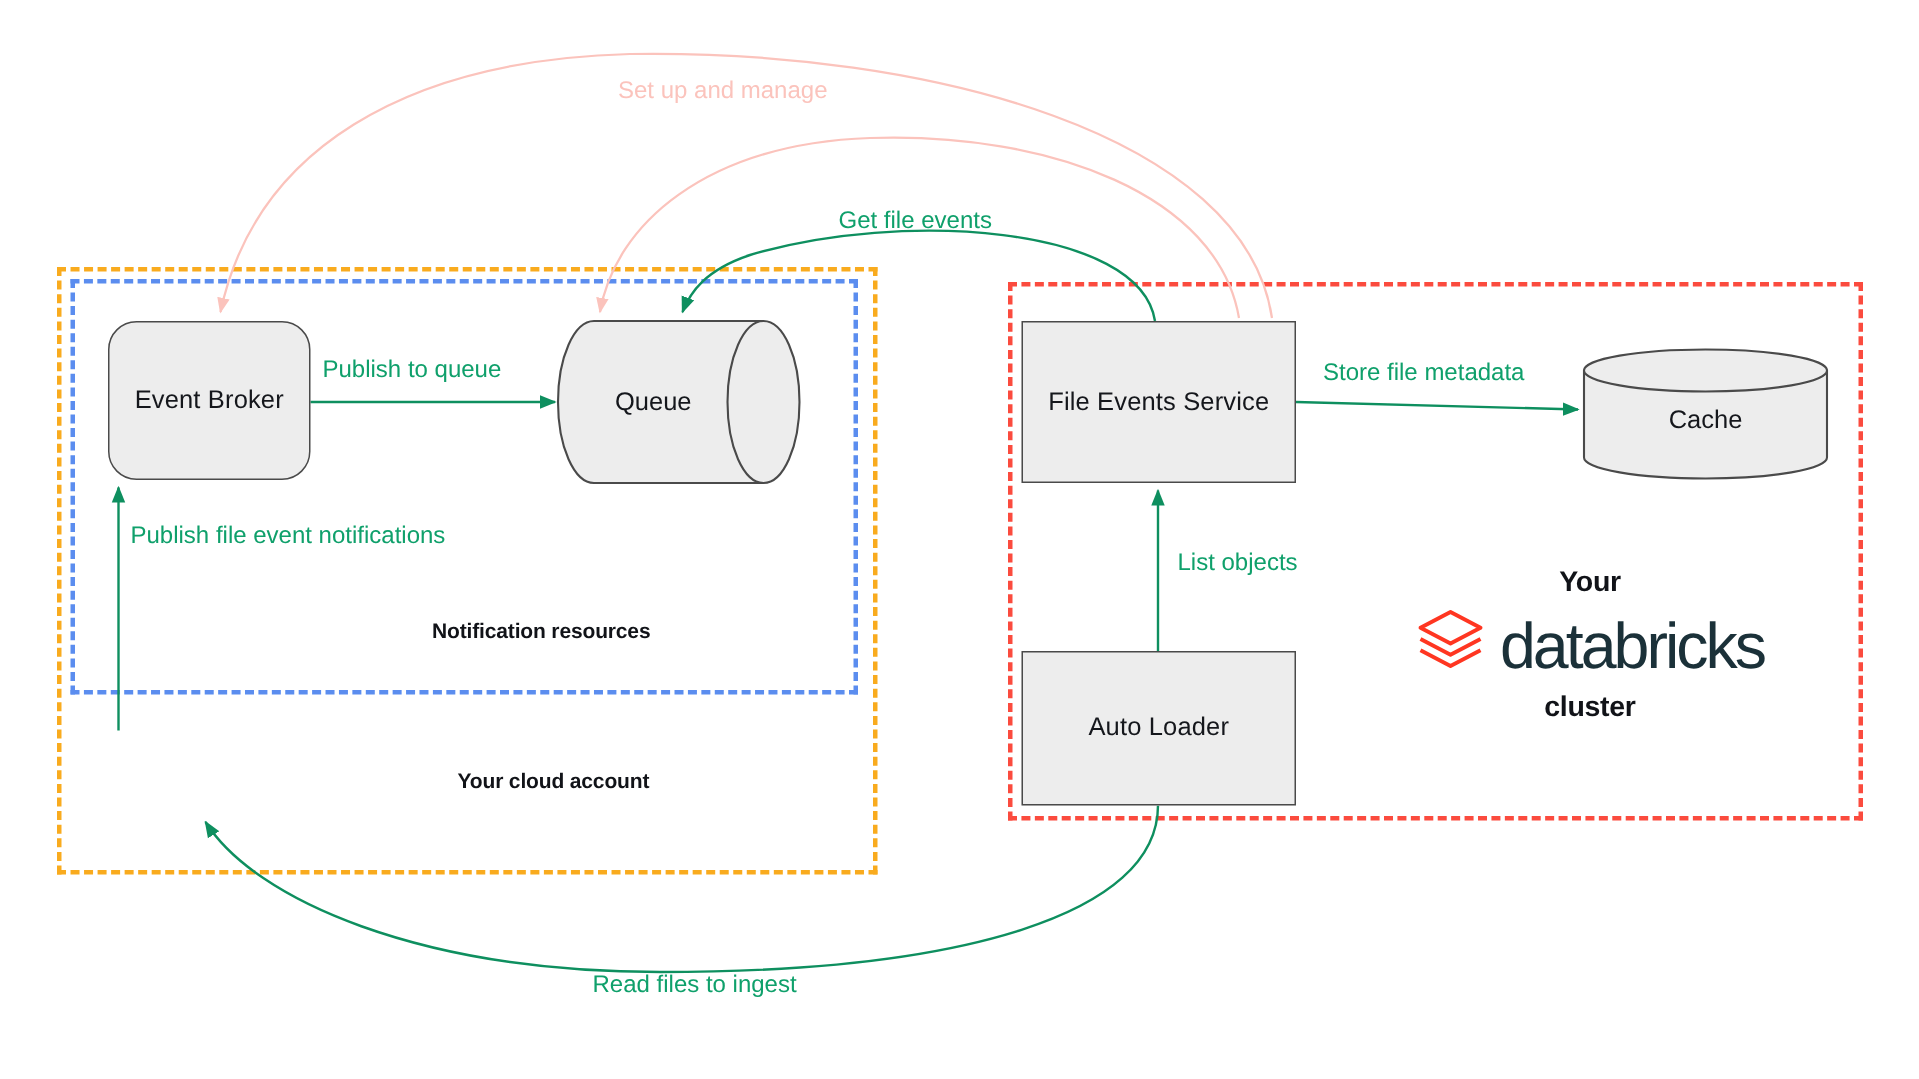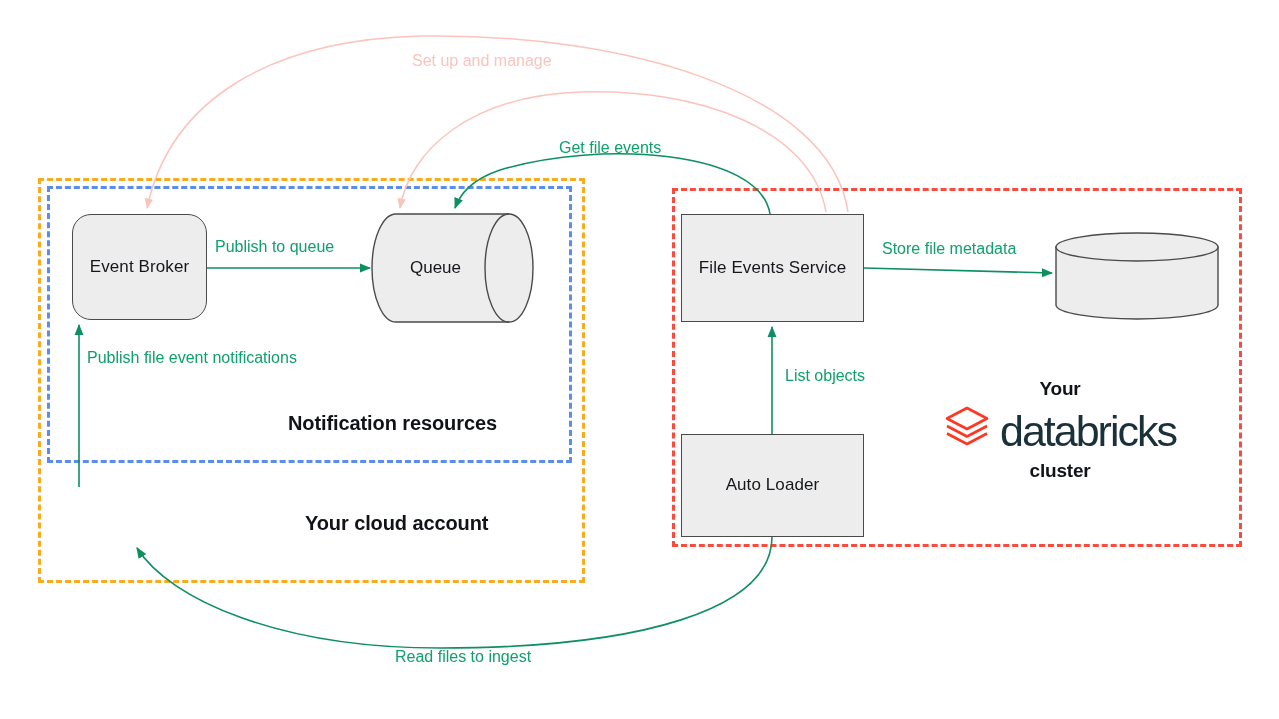--- a/index.html
+++ b/index.html
@@ -87,21 +87,21 @@
     font-size: 16px;
     white-space: nowrap;
     z-index: 4;
   }
   .edge-label.green { color: #0FA06B; }
   .edge-label.pink  { color: #FBC3BC; }
 
   
   .group-caption {
     position: absolute;
-    font-size: 20px;
+    font-size: 14px;
     font-weight: bold;
     color: #111318;
     white-space: nowrap;
     z-index: 4;
     letter-spacing: -0.1px;
   }
 
   
   #databricks-block {
     position: absolute;
@@ -191,20 +191,21 @@
     </svg>
     <div class="cyl-text" style="padding-right:34px;">Queue</div>
   </div>
 
 
   <div class="node-cyl" style="left:1055px; top:232px; width:164px; height:88px;">
     <svg width="164" height="88" viewBox="0 0 164 88">
       <path d="M 1 15 L 1 73 A 81 14 0 0 0 163 73 L 163 15 Z" fill="#EDEDED" stroke="#4A4A4A" stroke-width="1.4"></path>
       <ellipse cx="82" cy="15" rx="81" ry="14" fill="#EDEDED" stroke="#4A4A4A" stroke-width="1.4"></ellipse>
     </svg>
+    <div class="cyl-text" style="padding-top:8px;">Cache</div>
   </div>
 
   <div class="edge-label green" style="left:215px; top:238px;">Publish to queue</div>
 
   <div class="edge-label green" style="left:87px; top:349px;">Publish file event notifications</div>
 
   <div class="edge-label green" style="left:559px; top:139px;">Get file events</div>
 
   <div class="edge-label green" style="left:882px; top:240px;">Store file metadata</div>
 

